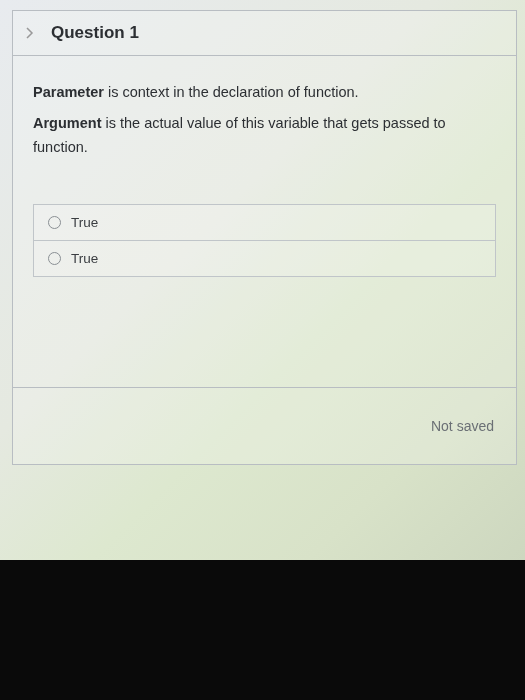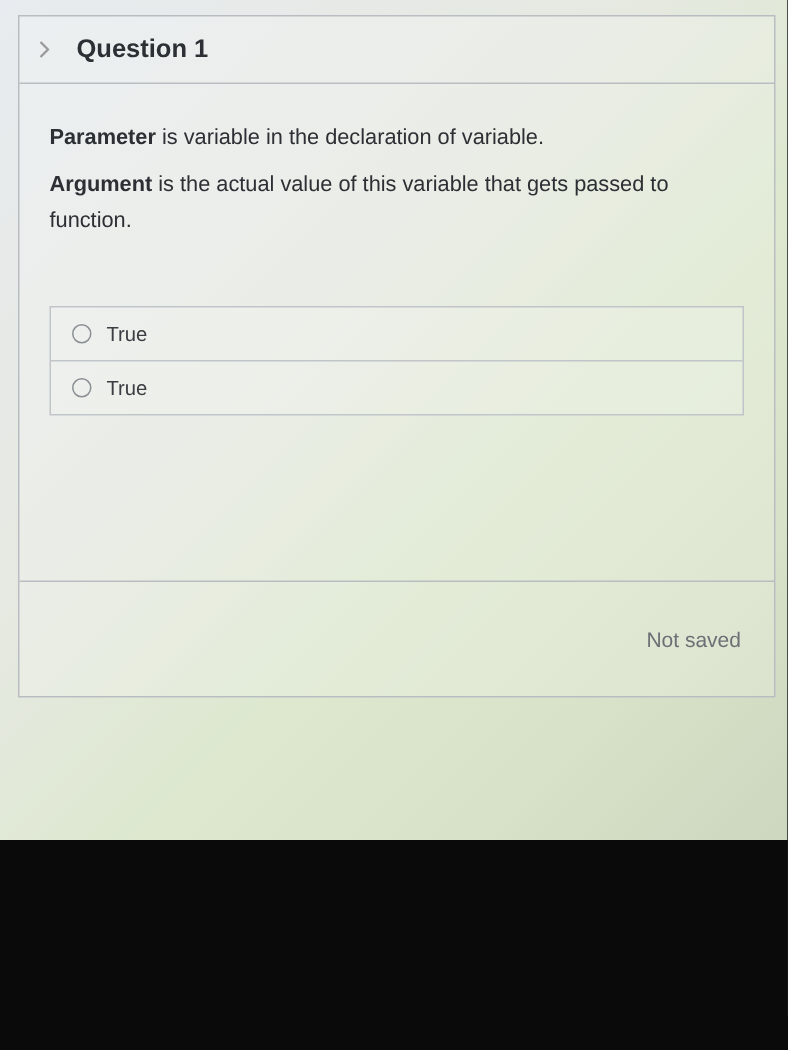--- a/index.html
+++ b/index.html
@@ -119,21 +119,21 @@
       <span class="nav-arrow">
         <svg width="10" height="14" viewBox="0 0 10 14">
             <path d="M2 2 L7 7 L2 12" stroke="#999" stroke-width="1.5" fill="none"></path>
           </svg>
       </span>
       <span class="question-title">Question 1</span>
     </div>
 
     <div class="question-body">
       <div class="def-line">
-        <span class="bold">Parameter</span><span> is variable in the declaration of variable.</span>
+        <span class="bold">Parameter</span><span> is context in the declaration of function.</span>
       </div>
       <div class="def-line">
         <span class="bold">Argument</span><span> is the actual value of this variable that gets passed to function.</span>
       </div>
     </div>
 
     <div class="options-box">
       <label class="option-row">
         <span class="radio-circle"></span>
         <span>True</span>

